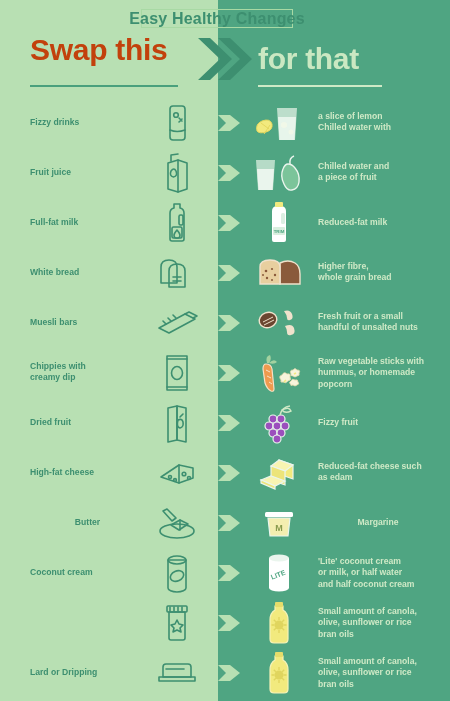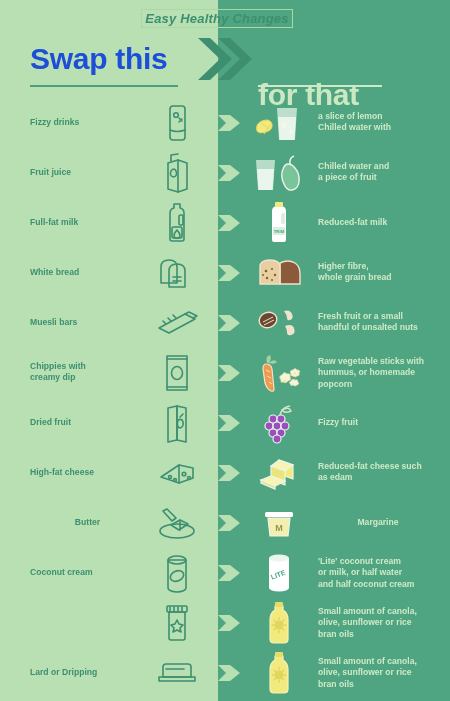--- a/index.html
+++ b/index.html
@@ -14,29 +14,29 @@
   .left-bg{position:absolute;left:0;top:0;width:218px;height:701px;background:#b8e0b3;}
   .right-bg{position:absolute;left:218px;top:0;width:232px;height:701px;background:#4fa582;}
 
   
   .badge{
     position:absolute;left:141px;top:9px;width:152px;height:19px;
     border:1px solid #a8d9a4;box-sizing:border-box;
     display:flex;align-items:center;justify-content:center;
   }
   .badge span{
-    font-size:13px;font-weight:bold;color:#3d8f70;letter-spacing:.2px;white-space:nowrap;font-style:italic;
+    font-size:16px;font-weight:bold;color:#3d8f70;letter-spacing:.2px;white-space:nowrap;
   }
   .title-left{
-    position:absolute;left:30px;top:42px;
-    font-size:30px;font-weight:bold;color:#1d4ed8;letter-spacing:-.3px;
+    position:absolute;left:30px;top:33px;
+    font-size:30px;font-weight:bold;color:#c2410c;letter-spacing:-.3px;
   }
   .title-right{
     position:absolute;left:258px;top:42px;
-    font-size:30px;font-weight:bold;color:#cbe8c2;letter-spacing:-.3px;margin-top:36px;
+    font-size:30px;font-weight:bold;color:#cbe8c2;letter-spacing:-.3px;
   }
   .rule-left{position:absolute;left:30px;top:85px;width:148px;height:1.5px;background:#4aa07d;}
   .rule-right{position:absolute;left:258px;top:85px;width:124px;height:1.5px;background:#cfe9c6;}
   .big-chev{position:absolute;left:196px;top:36px;width:60px;height:46px;}
 
   
   .row{position:absolute;left:0;width:450px;height:45px;}
   .lbl-left{
     position:absolute;left:30px;width:115px;
     font-size:8.6px;font-weight:bold;color:#3d8f70;line-height:1.35;

